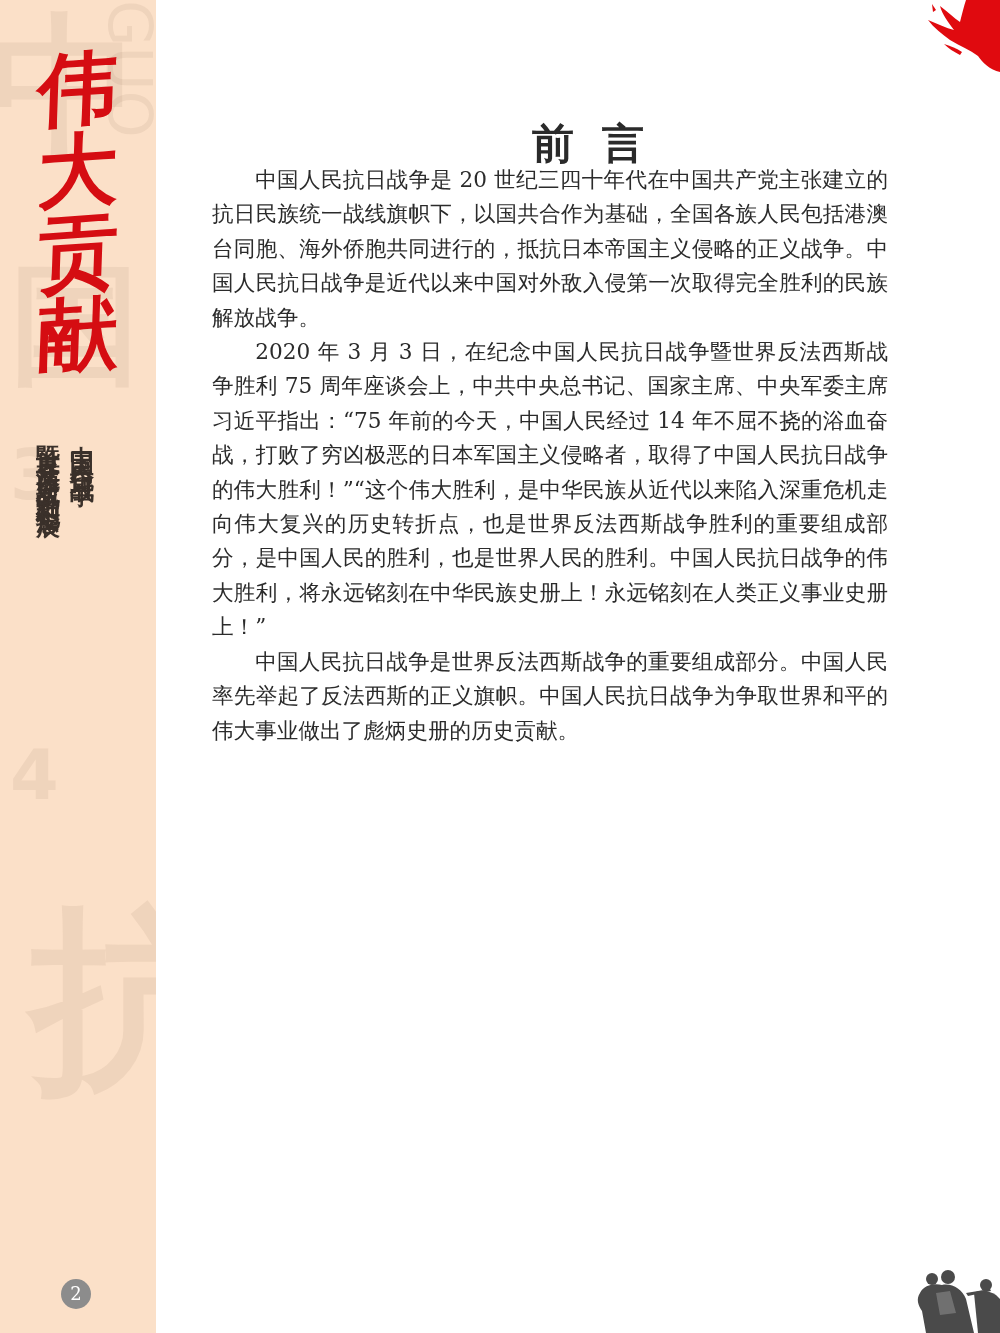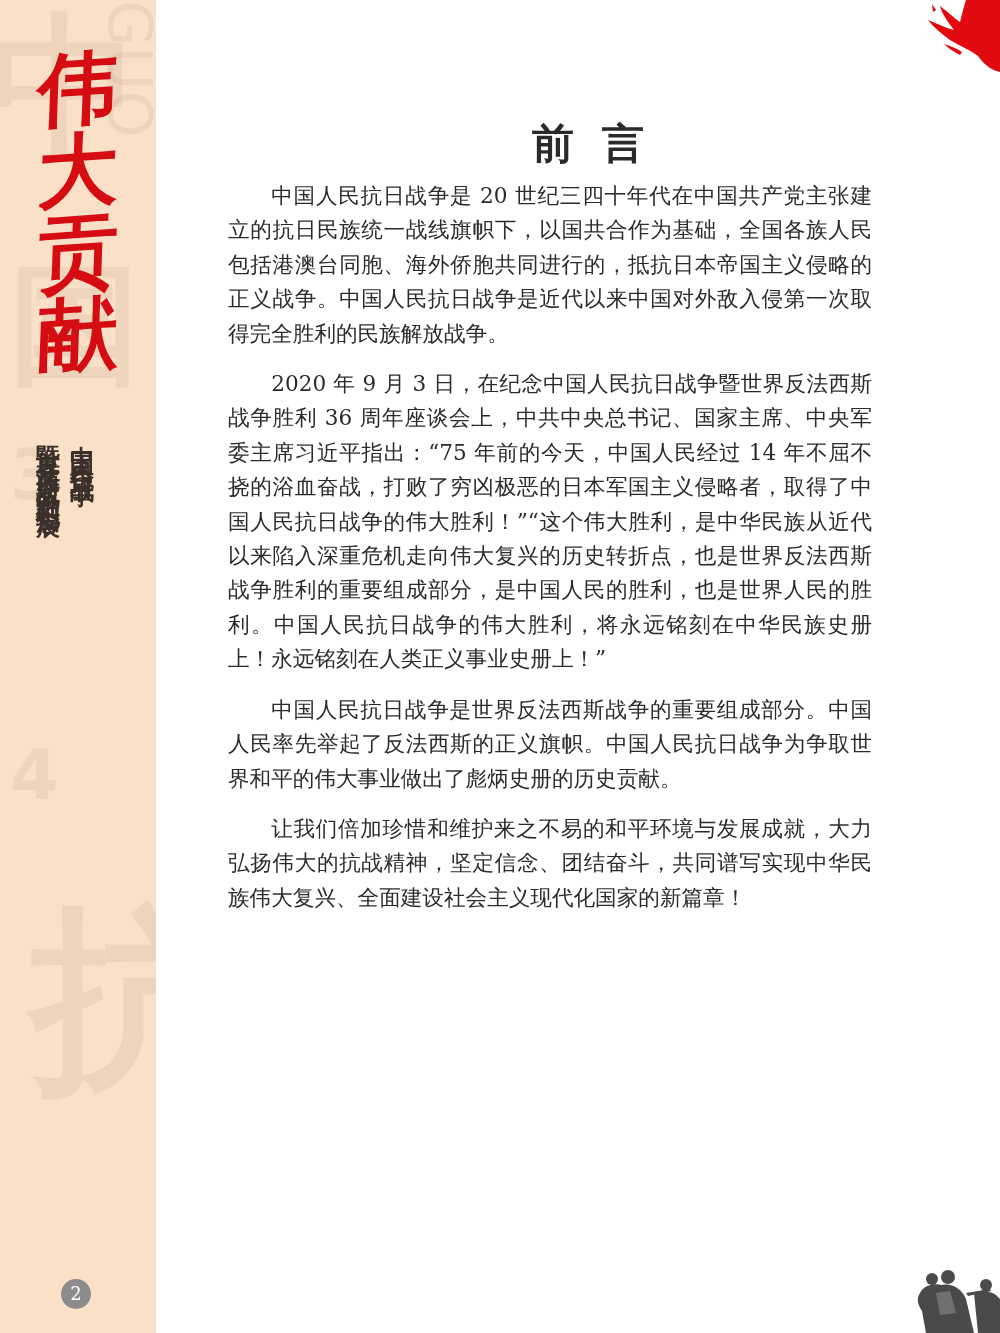--- a/index.html
+++ b/index.html
@@ -53,21 +53,21 @@
   .title {
     position: absolute; left: 0; right: 0; top: 88px; margin-left: 156px;
     text-align: center; font-size: 42px; font-weight: bold; color: #2a2a2a;
     letter-spacing: 28px; padding-left: 48px;
   }
   .content {
     position: absolute; left: 212px; top: 163px; width: 676px;
     color: #2b2b2b; font-size: 21.6px; line-height: 34.4px;
     text-align: justify;
   }
-  .content p { margin: 16px; text-indent: 2em; }
+  .content p { margin: 0; text-indent: 2em; }
 
   .splash {
     position: absolute; right: 0; top: 0; width: 80px; height: 72px;
   }
   .statue {
     position: absolute; right: 0; bottom: 0; width: 110px; height: 70px;
   }
 </style>
 </head>
 <body>
@@ -112,16 +112,15 @@
   </g>
   <g fill="#8a8a8a" opacity="0.6">
     <path d="M46 30 L60 28 L66 50 L50 52 Z"></path>
   </g>
 </svg>
 
 <h1 class="title">前言</h1>
 
 <div class="content">
   <p>中国人民抗日战争是 20 世纪三四十年代在中国共产党主张建立的抗日民族统一战线旗帜下，以国共合作为基础，全国各族人民包括港澳台同胞、海外侨胞共同进行的，抵抗日本帝国主义侵略的正义战争。中国人民抗日战争是近代以来中国对外敌入侵第一次取得完全胜利的民族解放战争。</p>
-  <p>2020 年 9 月 3 日，在纪念中国人民抗日战争暨世界反法西斯战争胜利 36 周年座谈会上，中共中央总书记、国家主席、中央军委主席习近平指出：“75 年前的今天，中国人民经过 14 年不屈不挠的浴血奋战，打败了穷凶极恶的日本军国主义侵略者，取得了中国人民抗日战争的伟大胜利！”“这个伟大胜利，是中华民族从近代以来陷入深重危机走向伟大复兴的历史转折点，也是世界反法西斯战争胜利的重要组成部分，是中国人民的胜利，也是世界人民的胜利。中国人民抗日战争的伟大胜利，将永远铭刻在中华民族史册上！永远铭刻在人类正义事业史册上！”</p>
+  <p>2020 年 3 月 3 日，在纪念中国人民抗日战争暨世界反法西斯战争胜利 75 周年座谈会上，中共中央总书记、国家主席、中央军委主席习近平指出：“75 年前的今天，中国人民经过 14 年不屈不挠的浴血奋战，打败了穷凶极恶的日本军国主义侵略者，取得了中国人民抗日战争的伟大胜利！”“这个伟大胜利，是中华民族从近代以来陷入深重危机走向伟大复兴的历史转折点，也是世界反法西斯战争胜利的重要组成部分，是中国人民的胜利，也是世界人民的胜利。中国人民抗日战争的伟大胜利，将永远铭刻在中华民族史册上！永远铭刻在人类正义事业史册上！”</p>
   <p>中国人民抗日战争是世界反法西斯战争的重要组成部分。中国人民率先举起了反法西斯的正义旗帜。中国人民抗日战争为争取世界和平的伟大事业做出了彪炳史册的历史贡献。</p>
-  <p>让我们倍加珍惜和维护来之不易的和平环境与发展成就，大力弘扬伟大的抗战精神，坚定信念、团结奋斗，共同谱写实现中华民族伟大复兴、全面建设社会主义现代化国家的新篇章！</p>
 </div>
 
 </body></html>

